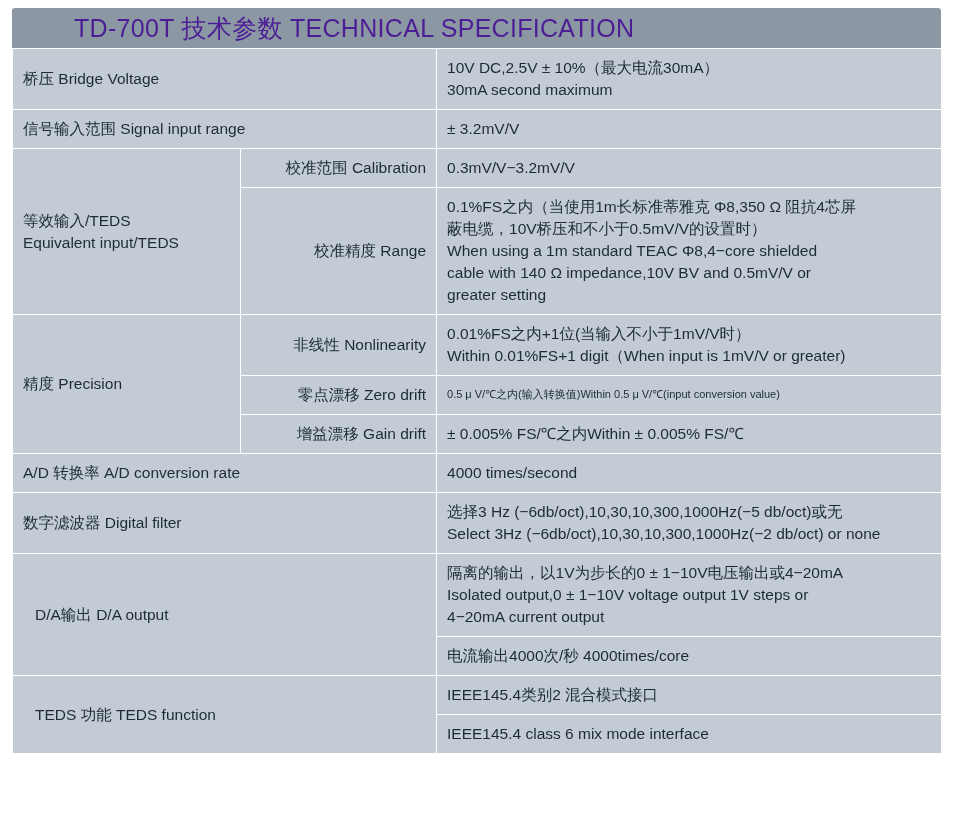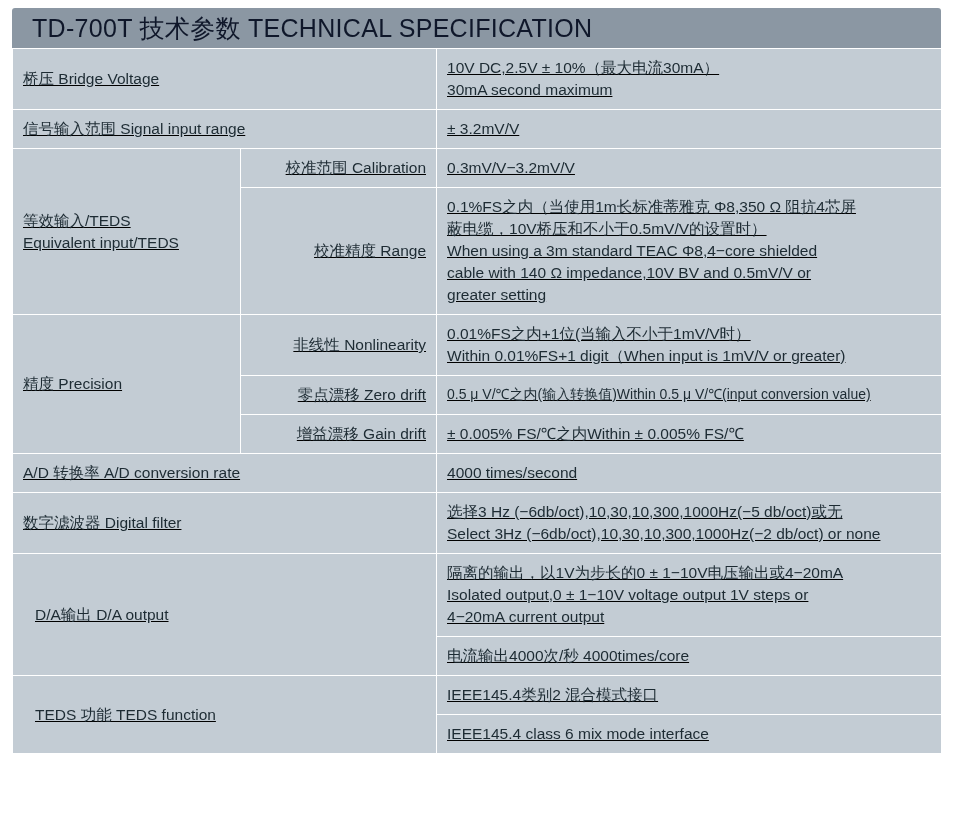--- a/index.html
+++ b/index.html
@@ -26,31 +26,31 @@
   .title-bar {
     background: #8b97a3;
     height: 40px;
     border-radius: 3px 3px 0 0;
     display: flex;
     align-items: center;
     padding-left: 20px;
     box-sizing: border-box;
   }
   .title-bar .title-text {
-    color: #0f172a;
+    color: #4c1d95;
     font-size: 25px;
     letter-spacing: 0.3px;
     white-space: nowrap;
+    margin-left: 42px;
   }
   table.spec {
     width: 929px;
     border-collapse: collapse;
     table-layout: fixed;
     background: #c4b5fd;
-    text-decoration: underline;
   }
   table.spec td {
     border: 1px solid #ffffff;
     background: #c3ccd4;
     color: #1d2b33;
     font-size: 15.5px;
     padding: 8px 10px;
     vertical-align: middle;
     line-height: 1.42;
   }
@@ -113,38 +113,38 @@
           <td class="sublabel">校准范围 Calibration</td>
           <td class="value">
             <span class="line">0.3mV/V−3.2mV/V</span>
           </td>
         </tr>
         <tr>
           <td class="sublabel">校准精度 Range</td>
           <td class="value">
             <span class="line">0.1%FS之内（当使用1m长标准蒂雅克 Φ8,350 Ω 阻抗4芯屏</span>
             <span class="line">蔽电缆，10V桥压和不小于0.5mV/V的设置时）</span>
-            <span class="line">When using a 3m standard TEAC  Φ8,4−core shielded</span>
+            <span class="line">When using a 1m standard TEAC  Φ8,4−core shielded</span>
             <span class="line">cable with 140 Ω  impedance,10V BV and 0.5mV/V or</span>
             <span class="line">greater setting</span>
           </td>
         </tr>
 
         <tr>
           <td class="label" rowspan="3">精度 Precision</td>
           <td class="sublabel">非线性 Nonlinearity</td>
           <td class="value">
             <span class="line">0.01%FS之内+1位(当输入不小于1mV/V时）</span>
             <span class="line">Within 0.01%FS+1 digit（When input is 1mV/V or greater)</span>
           </td>
         </tr>
         <tr>
           <td class="sublabel">零点漂移 Zero drift</td>
           <td class="value">
-            <span class="line nowrapline" style="font-size:14px">0.5 μ V/℃之内(输入转换值)Within 0.5 μ V/℃(input conversion value)</span>
+            <span class="line nowrapline" style="font-size:11px">0.5 μ V/℃之内(输入转换值)Within 0.5 μ V/℃(input conversion value)</span>
           </td>
         </tr>
         <tr>
           <td class="sublabel">增益漂移 Gain drift</td>
           <td class="value">
             <span class="line">± 0.005% FS/℃之内Within ± 0.005% FS/℃</span>
           </td>
         </tr>
 
         <tr>

